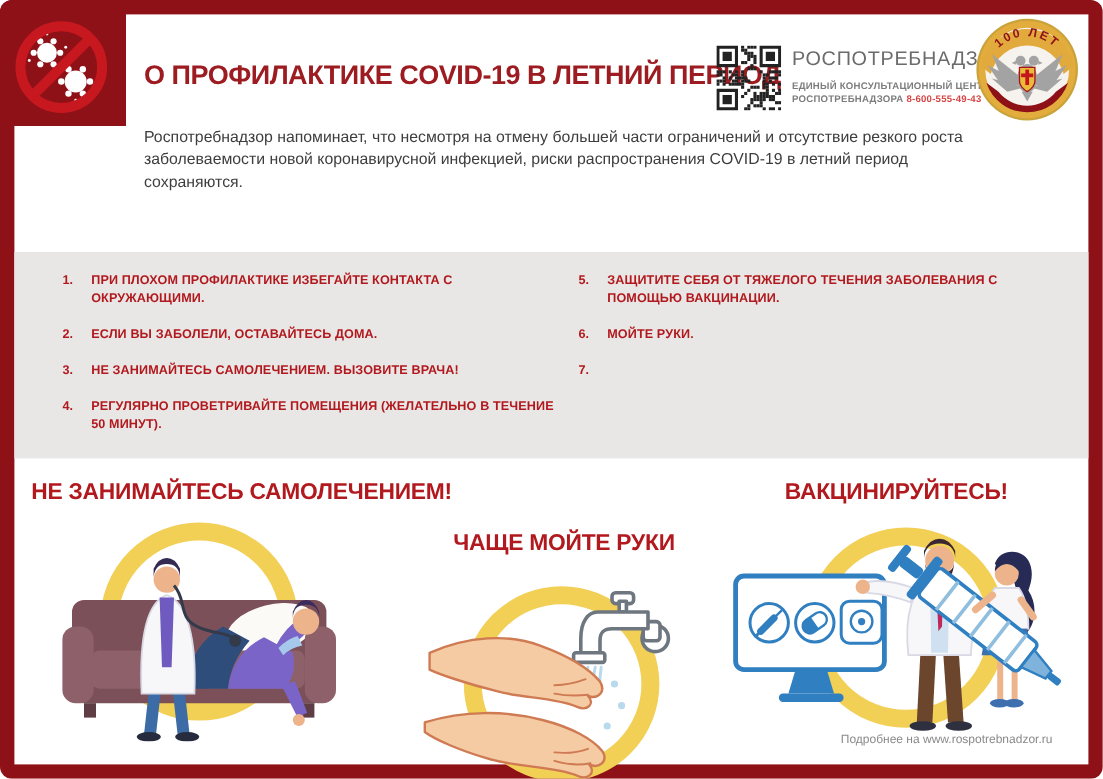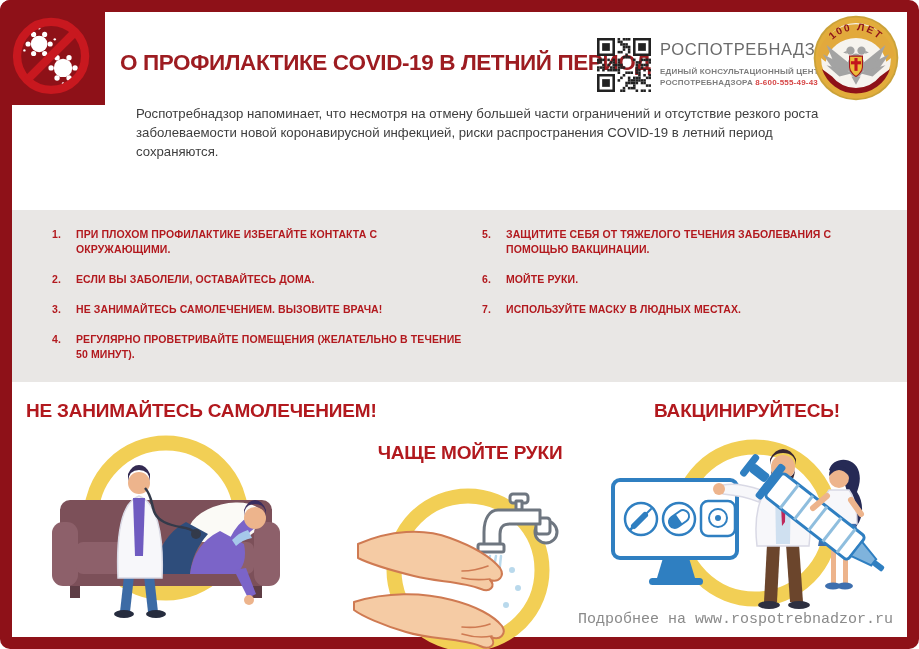--- a/index.html
+++ b/index.html
@@ -9,33 +9,33 @@
   .corner{position:absolute;left:0;top:0;width:105px;height:105px;background:#8e1118;}
   .corner svg{position:absolute;left:6px;top:9px;}
   .title{position:absolute;left:120px;top:50px;font-size:22.5px;font-weight:bold;color:#9d1c21;letter-spacing:-0.4px;white-space:nowrap;}
   .qr{position:absolute;left:597px;top:38px;width:54px;height:54px;}
   .orgblock{position:absolute;left:660px;top:40px;}
   .org-name{font-size:16.5px;color:#6b6b6b;letter-spacing:0.6px;}
   .org-sub{margin-top:7px;font-size:8px;font-weight:bold;color:#7d7d7d;line-height:11px;letter-spacing:0.2px;}
   .phone{color:#d64545;}
   .emblem{position:absolute;left:810px;top:12px;}
   .para{position:absolute;left:120px;width:705px;font-size:13.2px;line-height:19px;color:#3e3e3e;}
-  .p1{top:104px;margin-left:16px;} .p2{top:162px;}
+  .p1{top:104px;} .p2{top:162px;}
   .hl{color:#c3161c;font-weight:bold;}
   .grayband{position:absolute;left:12px;top:210px;width:895px;height:172px;background:#e9e7e5;}
   .col{position:absolute;top:227px;display:flex;flex-direction:column;row-gap:15px;}
   .col-left{left:52px;width:410px;}
   .col-right{left:482px;width:414px;}
   .item{display:flex;font-size:10.5px;font-weight:bold;color:#b2191e;line-height:15px;letter-spacing:0.1px;}
   .item .num{width:24px;flex:none;}
   .figcol{position:absolute;top:400px;text-align:center;}
   .figcol .cap{font-size:19px;font-weight:bold;color:#b2191e;letter-spacing:-0.2px;white-space:nowrap;}
   .figcol svg{margin-top:6px;}
   #fig1{left:26px;width:280px;} #fig2{left:346px;width:248px;margin-top:42px;} #fig3{left:601px;width:292px;}
-  .footer{position:absolute;right:26px;top:611px;font-size:15px;color:#8a8a8a;font-family:Liberation Mono, monospace;}
+  .footer{position:absolute;right:42px;top:611px;font-size:10px;color:#8a8a8a;}
 </style>
 </head>
 <body>
 
 <div class="poster">
   <div class="inner"></div>
 
   <div class="corner">
     <svg width="92" height="92" viewBox="0 0 100 100">
       <g fill="#ffffff">
@@ -264,21 +264,20 @@
     <div class="item">
       <span class="num">5.</span>
       <span>ЗАЩИТИТЕ СЕБЯ ОТ ТЯЖЕЛОГО ТЕЧЕНИЯ ЗАБОЛЕВАНИЯ С ПОМОЩЬЮ ВАКЦИНАЦИИ.</span>
     </div>
     <div class="item">
       <span class="num">6.</span>
       <span>МОЙТЕ РУКИ.</span>
     </div>
     <div class="item">
       <span class="num">7.</span>
-      <span>ИСПОЛЬЗУЙТЕ МАСКУ В ЛЮДНЫХ МЕСТАХ.</span>
     </div>
   </div>
 
   <div class="figcol" id="fig1">
     <div class="cap">НЕ ЗАНИМАЙТЕСЬ САМОЛЕЧЕНИЕМ!</div>
     <svg width="260" height="190" viewBox="0 0 260 190">
       <circle cx="130" cy="90" r="75" fill="none" stroke="#f2cf55" stroke-width="15"></circle>
       <rect x="24" y="72" width="212" height="86" rx="10" fill="#7c5059"></rect>
       <ellipse cx="190" cy="96" rx="38" ry="20" fill="#fbfaf6" transform="rotate(-14 190 96)"></ellipse>
       <rect x="16" y="94" width="26" height="64" rx="11" fill="#8d606a"></rect>

